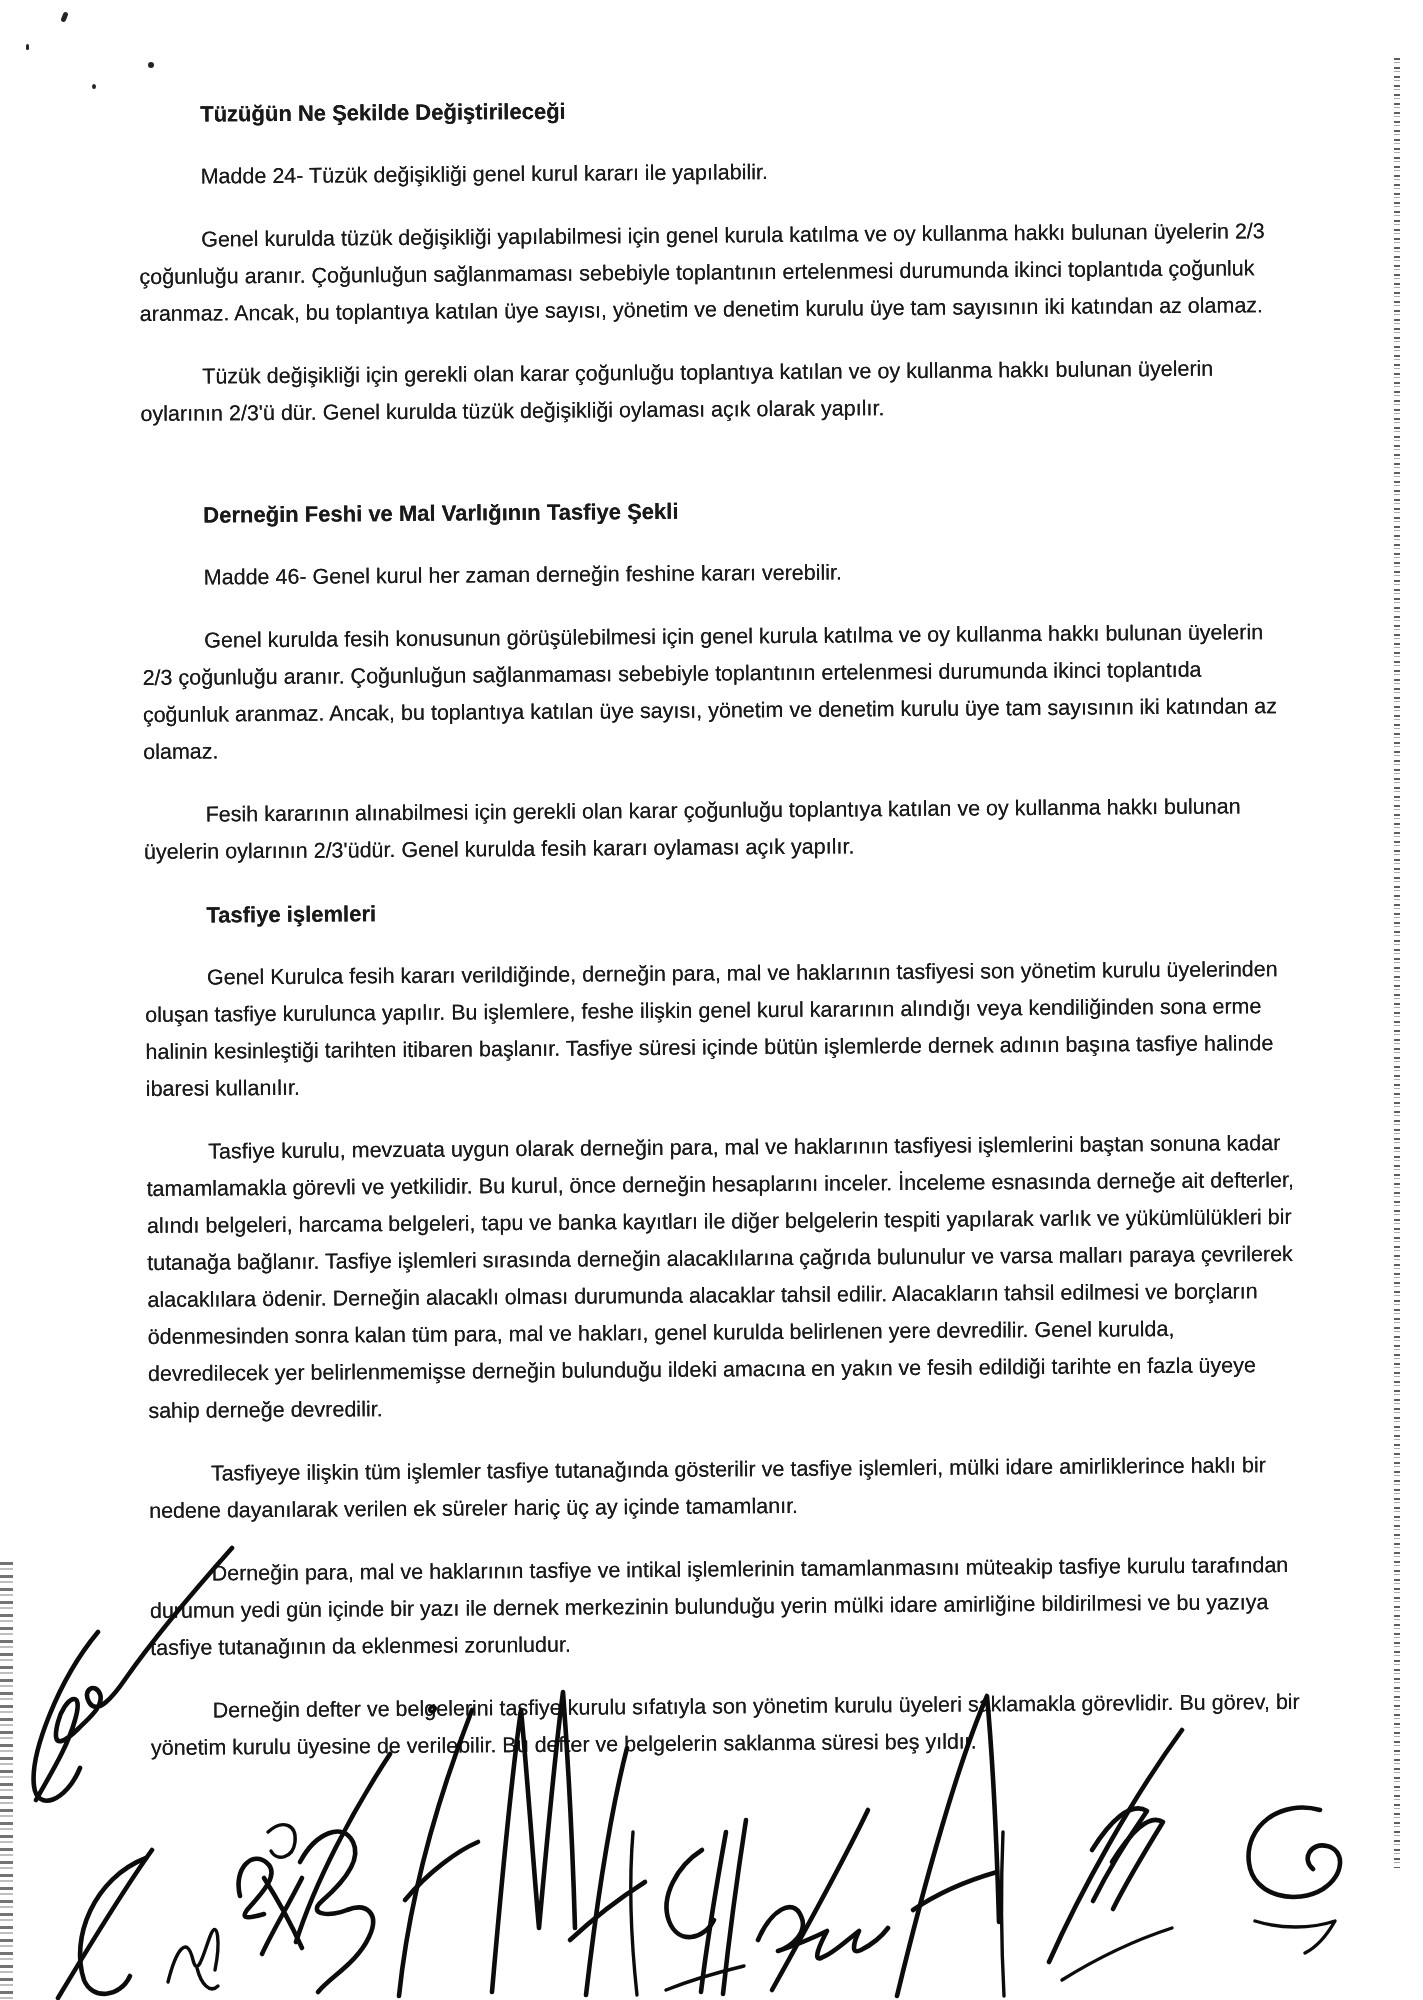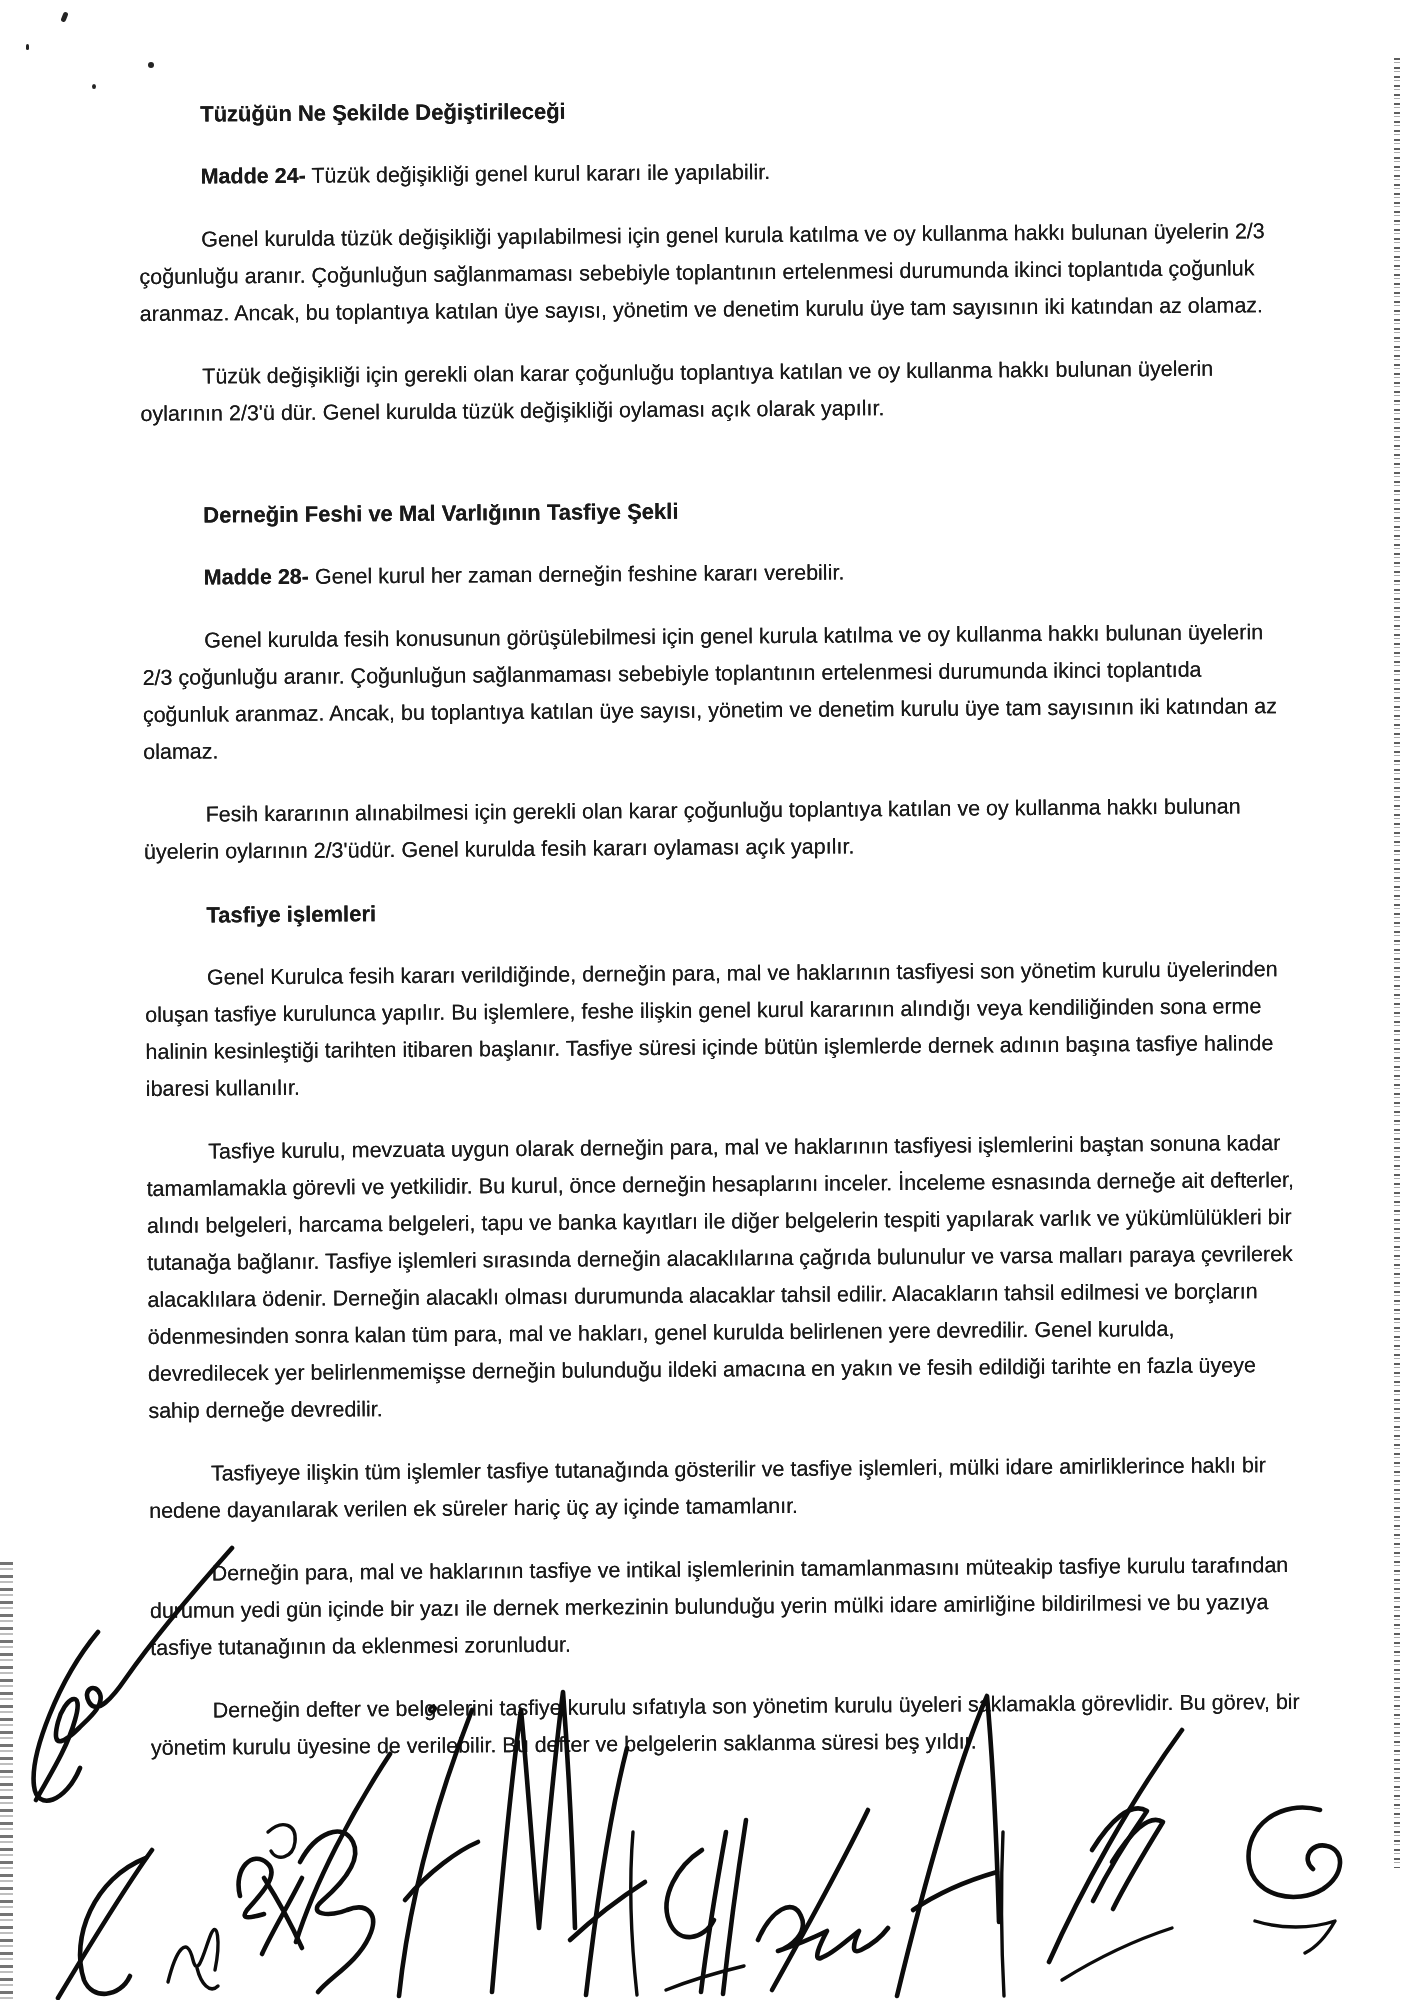--- a/index.html
+++ b/index.html
@@ -10,21 +10,21 @@
   }
   .page{position:absolute;inset:0;}
   .content{
     position:absolute;left:138px;top:96px;width:1150px;
     color:#1a1a1a;font-size:21.5px;line-height:37px;
     transform:rotate(-0.45deg);transform-origin:left top;
     text-shadow:0 0 .5px rgba(0,0,0,.85);
   }
   .doc-heading{font-weight:700;margin:0 0 26px 62px;font-size:22px;}
   .doc-para{margin:0 0 26px 0;text-indent:62px;}
-  .lead{font-weight:700;}
+  .lead{font-weight:400;}
   .mt-xl{margin-top:64px;}
   
   .band-right{
     position:absolute;left:1394px;top:58px;width:6px;height:1810px;
     background:repeating-linear-gradient(to bottom,
       rgba(25,25,25,.78) 0 2px, rgba(255,255,255,0) 2px 4px,
       rgba(70,70,70,.5) 4px 5px, rgba(255,255,255,0) 5px 9px);
     opacity:.9;
   }
   .band-left{
@@ -61,21 +61,21 @@
     <p class="doc-heading">Tüzüğün Ne Şekilde Değiştirileceği</p>
 
     <p class="doc-para"><span class="lead">Madde 24-</span> <span>Tüzük değişikliği genel kurul kararı ile yapılabilir.</span></p>
 
     <p class="doc-para">Genel kurulda tüzük değişikliği yapılabilmesi için genel kurula katılma ve oy kullanma hakkı bulunan üyelerin 2/3 çoğunluğu aranır. Çoğunluğun sağlanmaması sebebiyle toplantının ertelenmesi durumunda ikinci toplantıda çoğunluk aranmaz. Ancak, bu toplantıya katılan üye sayısı, yönetim ve denetim kurulu üye tam sayısının iki katından az olamaz.</p>
 
     <p class="doc-para">Tüzük değişikliği için gerekli olan karar çoğunluğu toplantıya katılan ve oy kullanma hakkı bulunan üyelerin oylarının 2/3'ü dür. Genel kurulda tüzük değişikliği oylaması açık olarak yapılır.</p>
 
     <p class="doc-heading mt-xl">Derneğin Feshi ve Mal Varlığının Tasfiye Şekli</p>
 
-    <p class="doc-para"><span class="lead">Madde 28-</span> <span>Genel kurul her zaman derneğin feshine kararı verebilir.</span></p>
+    <p class="doc-para"><span class="lead">Madde 46-</span> <span>Genel kurul her zaman derneğin feshine kararı verebilir.</span></p>
 
     <p class="doc-para">Genel kurulda fesih konusunun görüşülebilmesi için genel kurula katılma ve oy kullanma hakkı bulunan üyelerin 2/3 çoğunluğu aranır. Çoğunluğun sağlanmaması sebebiyle toplantının ertelenmesi durumunda ikinci toplantıda çoğunluk aranmaz. Ancak, bu toplantıya katılan üye sayısı, yönetim ve denetim kurulu üye tam sayısının iki katından az olamaz.</p>
 
     <p class="doc-para">Fesih kararının alınabilmesi için gerekli olan karar çoğunluğu toplantıya katılan ve oy kullanma hakkı bulunan üyelerin oylarının 2/3'üdür. Genel kurulda fesih kararı oylaması açık yapılır.</p>
 
     <p class="doc-heading">Tasfiye işlemleri</p>
 
     <p class="doc-para">Genel Kurulca fesih kararı verildiğinde, derneğin para, mal ve haklarının tasfiyesi son yönetim kurulu üyelerinden oluşan tasfiye kurulunca yapılır. Bu işlemlere, feshe ilişkin genel kurul kararının alındığı veya kendiliğinden sona erme halinin kesinleştiği tarihten itibaren başlanır. Tasfiye süresi içinde bütün işlemlerde dernek adının başına tasfiye halinde ibaresi kullanılır.</p>
 
     <p class="doc-para">Tasfiye kurulu, mevzuata uygun olarak derneğin para, mal ve haklarının tasfiyesi işlemlerini baştan sonuna kadar tamamlamakla görevli ve yetkilidir. Bu kurul, önce derneğin hesaplarını inceler. İnceleme esnasında derneğe ait defterler, alındı belgeleri, harcama belgeleri, tapu ve banka kayıtları ile diğer belgelerin tespiti yapılarak varlık ve yükümlülükleri bir tutanağa bağlanır. Tasfiye işlemleri sırasında derneğin alacaklılarına çağrıda bulunulur ve varsa malları paraya çevrilerek alacaklılara ödenir. Derneğin alacaklı olması durumunda alacaklar tahsil edilir. Alacakların tahsil edilmesi ve borçların ödenmesinden sonra kalan tüm para, mal ve hakları, genel kurulda belirlenen yere devredilir. Genel kurulda, devredilecek yer belirlenmemişse derneğin bulunduğu ildeki amacına en yakın ve fesih edildiği tarihte en fazla üyeye sahip derneğe devredilir.</p>

